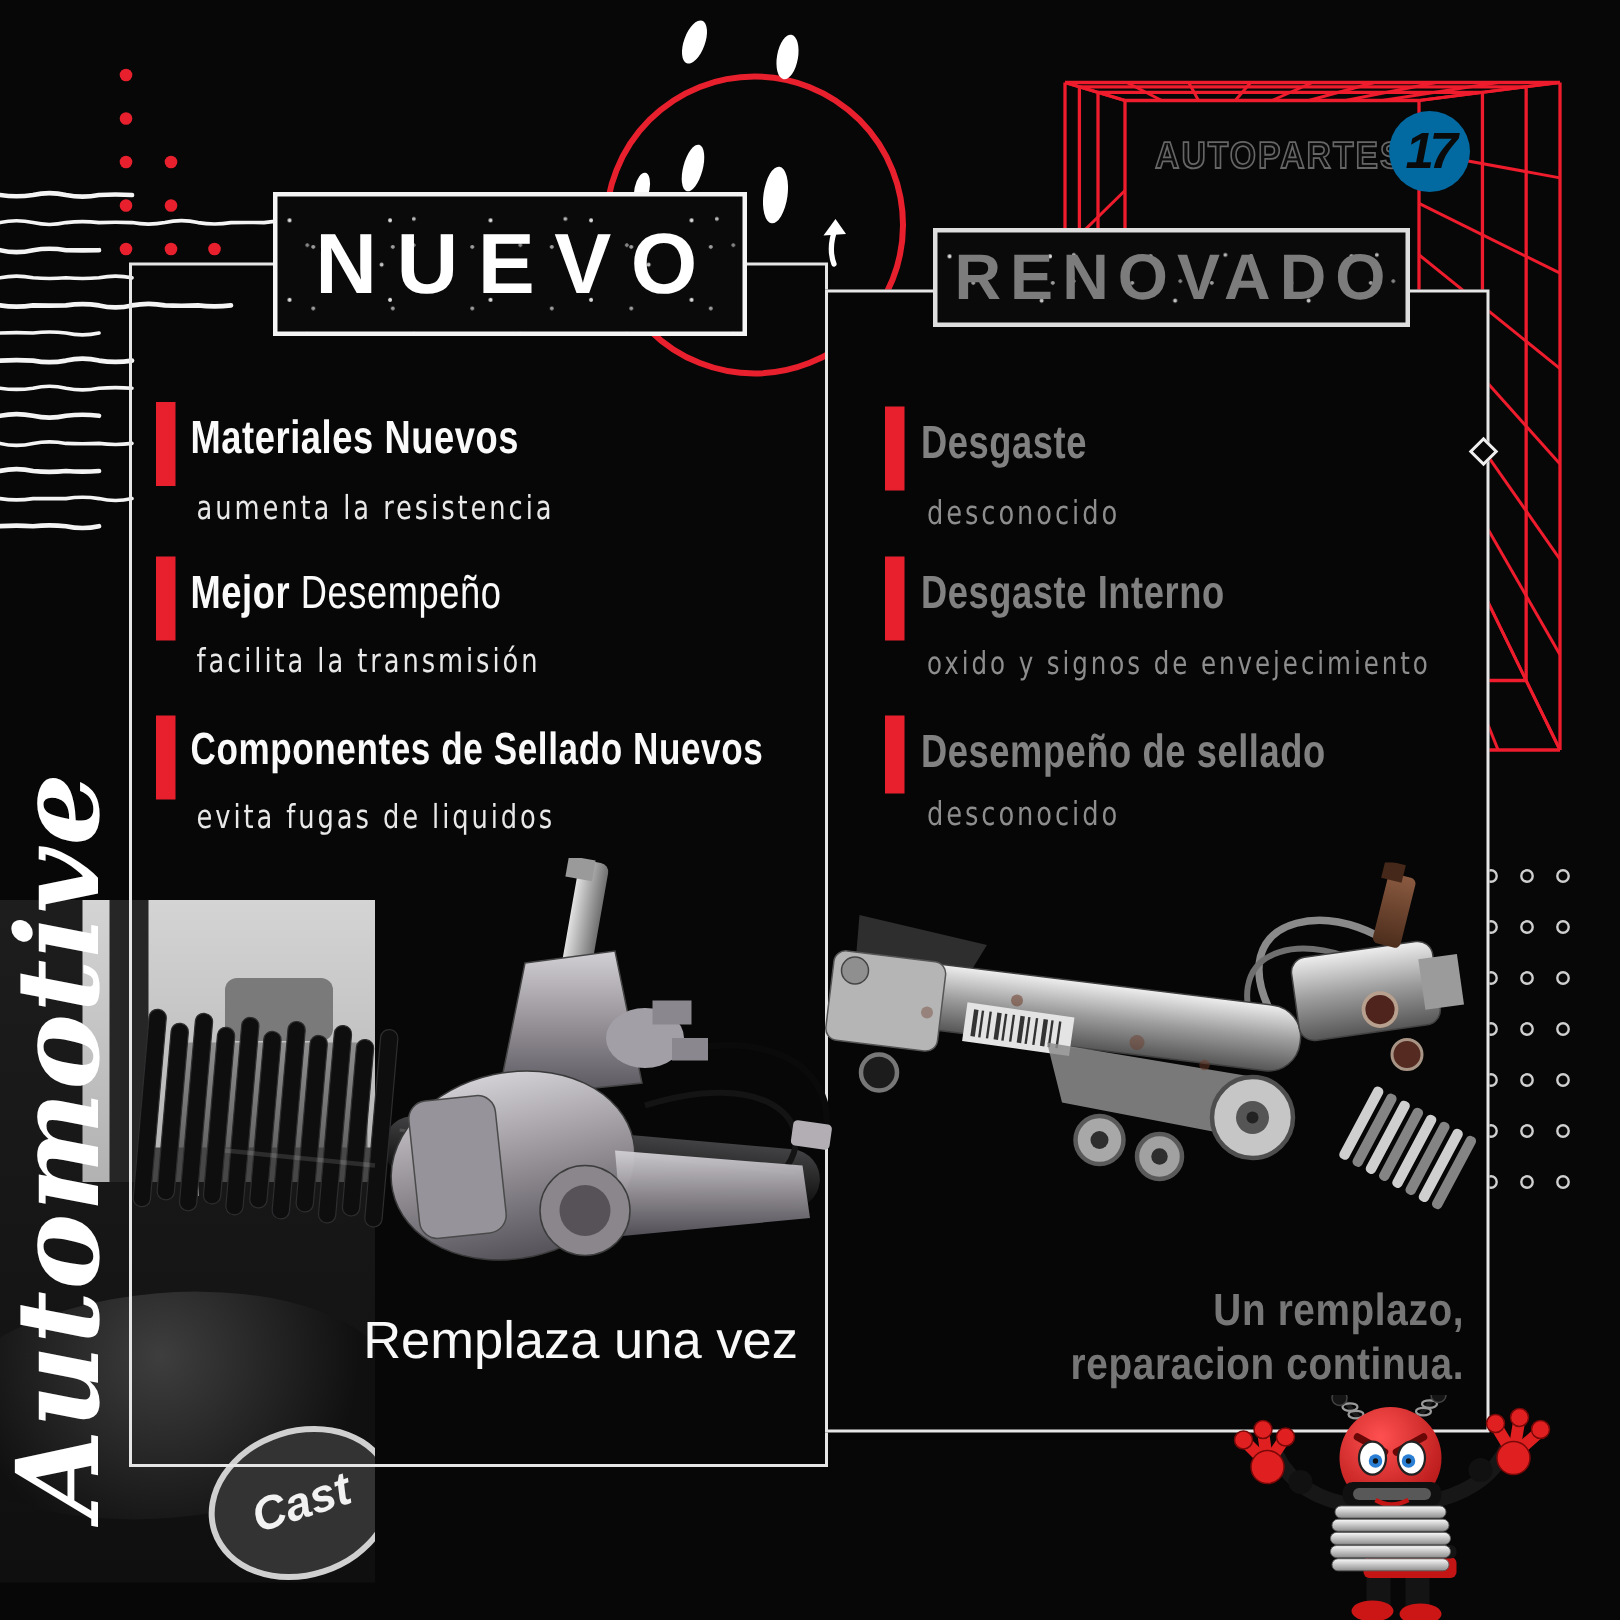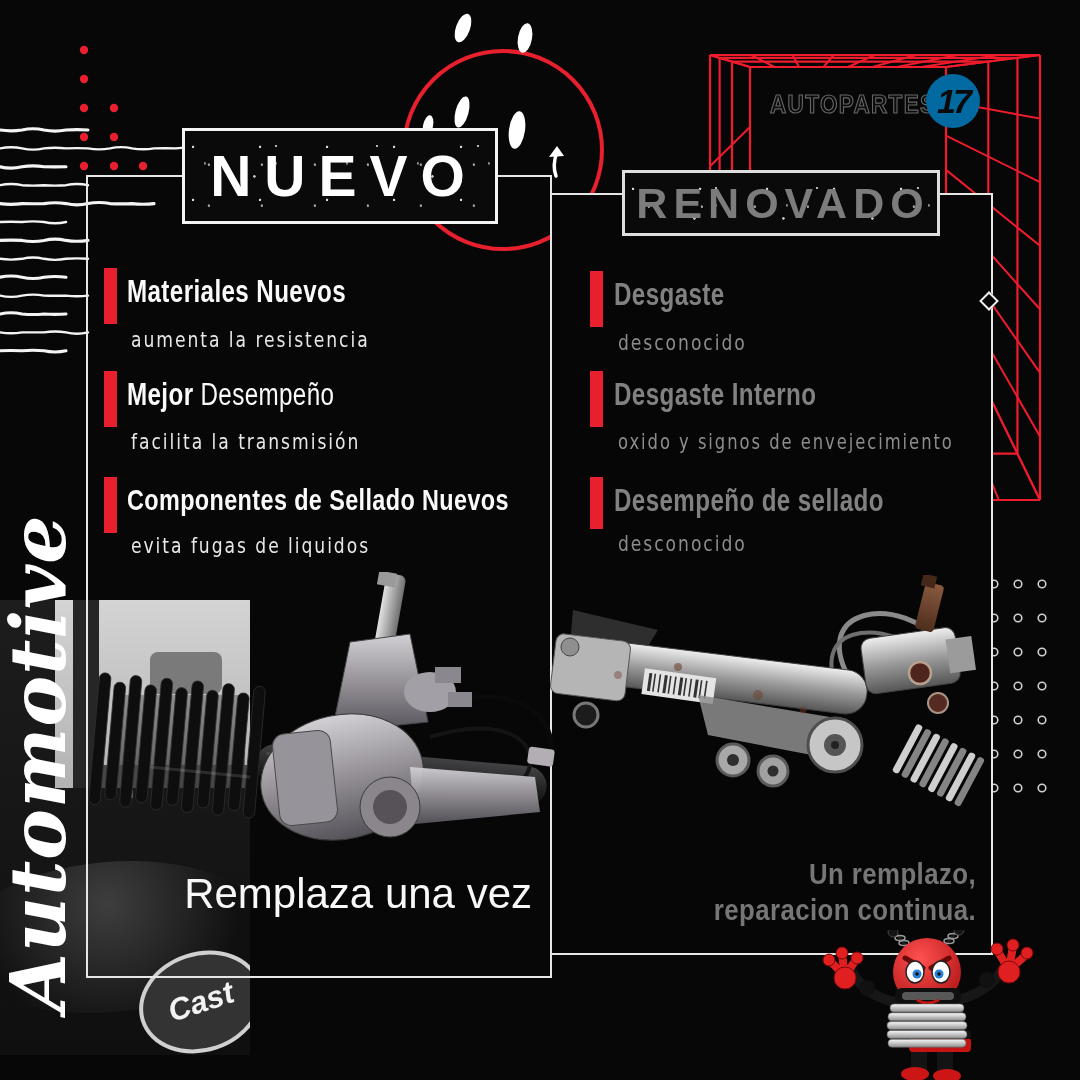--- a/index.html
+++ b/index.html
@@ -16,35 +16,35 @@
   .title-box{box-sizing:border-box;background-color:#0a0a0a;text-align:center;z-index:3;
     background-image:
       radial-gradient(circle at 12% 30%, rgba(255,255,255,.85) 0 1px, transparent 1.6px),
       radial-gradient(circle at 78% 64%, rgba(255,255,255,.75) 0 1px, transparent 1.6px),
       radial-gradient(circle at 45% 82%, rgba(255,255,255,.6) 0 1px, transparent 1.5px),
       radial-gradient(circle at 90% 18%, rgba(255,255,255,.7) 0 1px, transparent 1.5px),
       radial-gradient(circle at 28% 55%, rgba(255,255,255,.5) 0 1px, transparent 1.4px);
     background-size:67px 53px,89px 71px,53px 41px,101px 83px,71px 59px;}
   #nuevo-box{left:157px;top:128px;width:316px;height:96px;border:3px solid #f5f5f5;
     font-weight:bold;font-size:57px;line-height:90px;letter-spacing:13px;color:#ffffff;padding-left:8px;margin-left:25px;}
-  #renovado-box{left:622px;top:170px;width:318px;height:66px;border:3px solid #dedede;
+  #renovado-box{left:622px;top:152px;width:318px;height:66px;border:3px solid #dedede;
     font-weight:bold;font-size:43px;line-height:60px;letter-spacing:6px;color:#7c7c7c;padding-left:4px;}
 
   
   .bar{width:13px;height:56px;background:#e8202e;z-index:6;}
   .heading{font-weight:bold;font-size:31px;color:#fafafa;transform:scaleX(.78);
     transform-origin:left top;white-space:nowrap;letter-spacing:.5px;z-index:6;}
   .heading .light{font-weight:normal;margin-left:9px;}
   .subtext{font-family:"DejaVu Sans",sans-serif;font-size:22px;color:#e8e8e8;letter-spacing:2.5px;
     transform:scaleX(.78);transform-origin:left top;white-space:nowrap;z-index:6;}
   .gray-h{color:#818181;}
   .gray-s{color:#8d8d8d;}
 
   
-  #footer-left{right:548px;top:874px;text-align:left;font-size:42px;line-height:39px;
+  #footer-left{right:548px;top:874px;text-align:left;font-size:35px;line-height:39px;
     color:#f8f8f8;z-index:6;}
   #footer-right{right:104px;top:856px;text-align:right;font-weight:bold;font-size:30px;line-height:36px;
     color:#767676;transform:scaleX(.86);transform-origin:right top;z-index:6;letter-spacing:.5px;}
 
   
   #brand-name{left:770px;top:90px;font-weight:bold;font-size:25px;letter-spacing:1.5px;
     color:#0b0b0b;-webkit-text-stroke:1.2px #666;transform:scaleX(.9);transform-origin:left top;z-index:3;}
   #brand-badge{left:926px;top:74px;width:54px;height:54px;border-radius:50%;background:#0369a1;
     text-align:center;font-weight:bold;font-style:italic;font-size:34px;line-height:54px;
     letter-spacing:-3px;color:#0a0a0a;z-index:3;}

